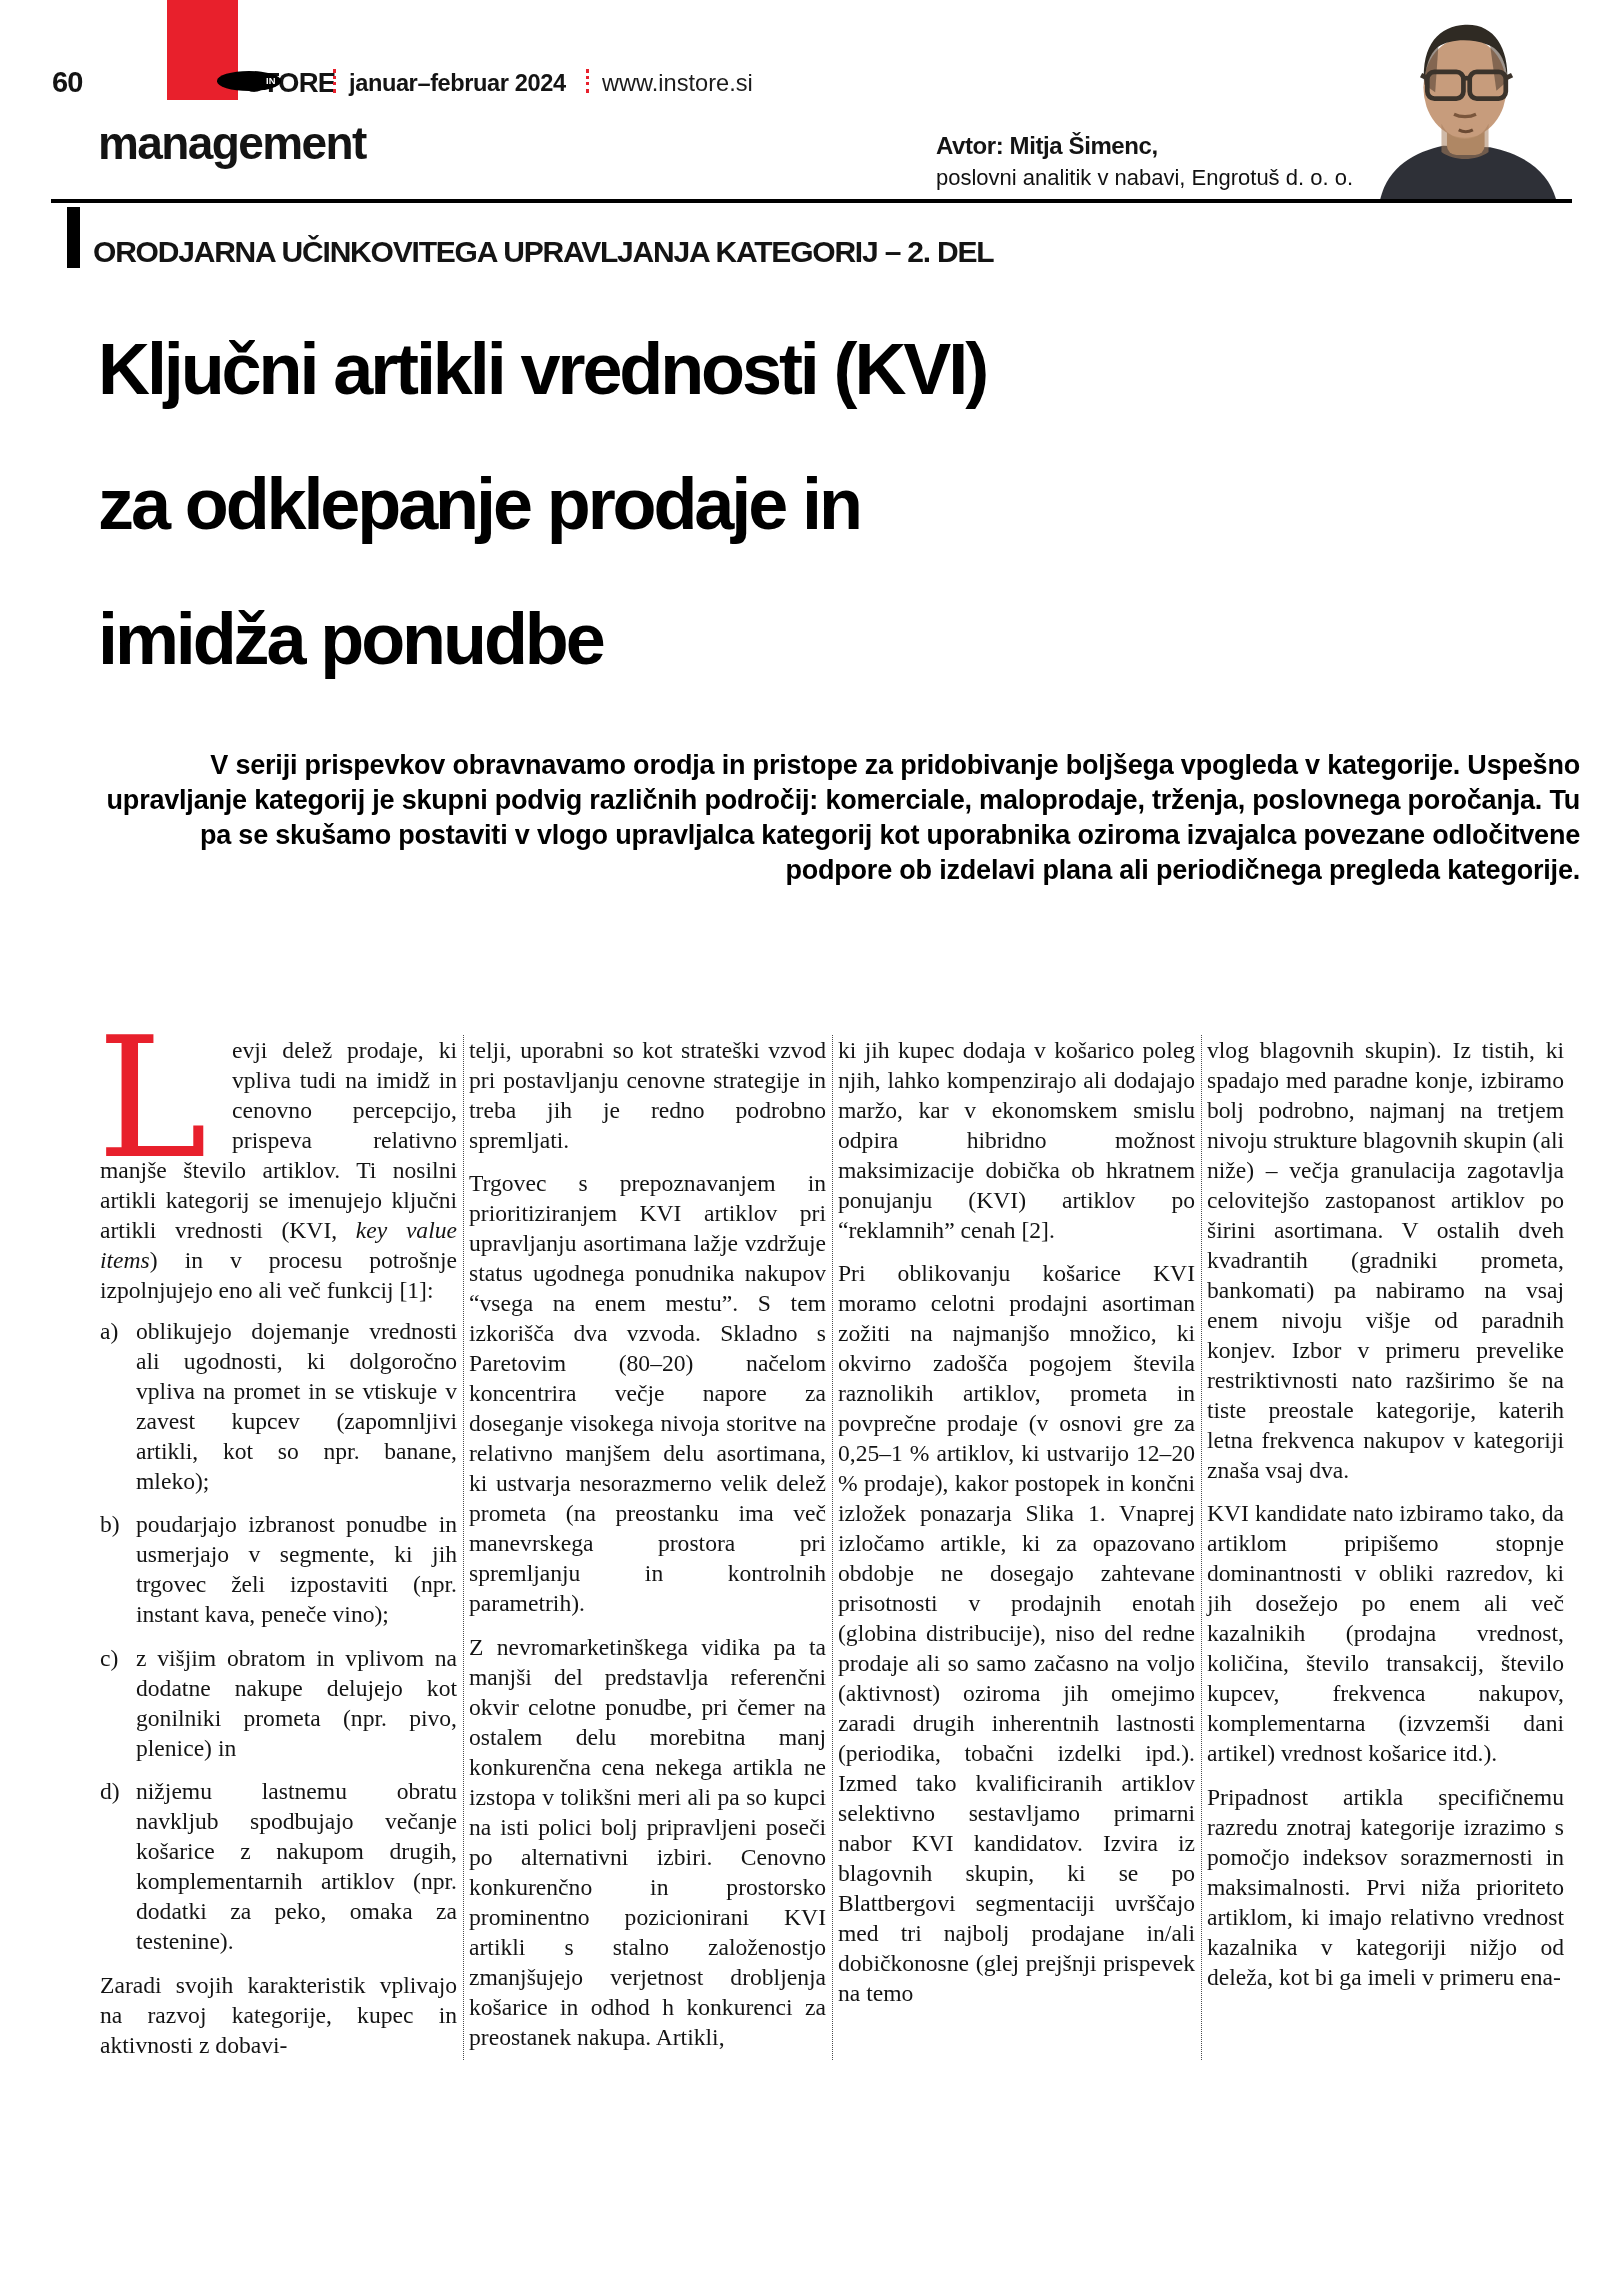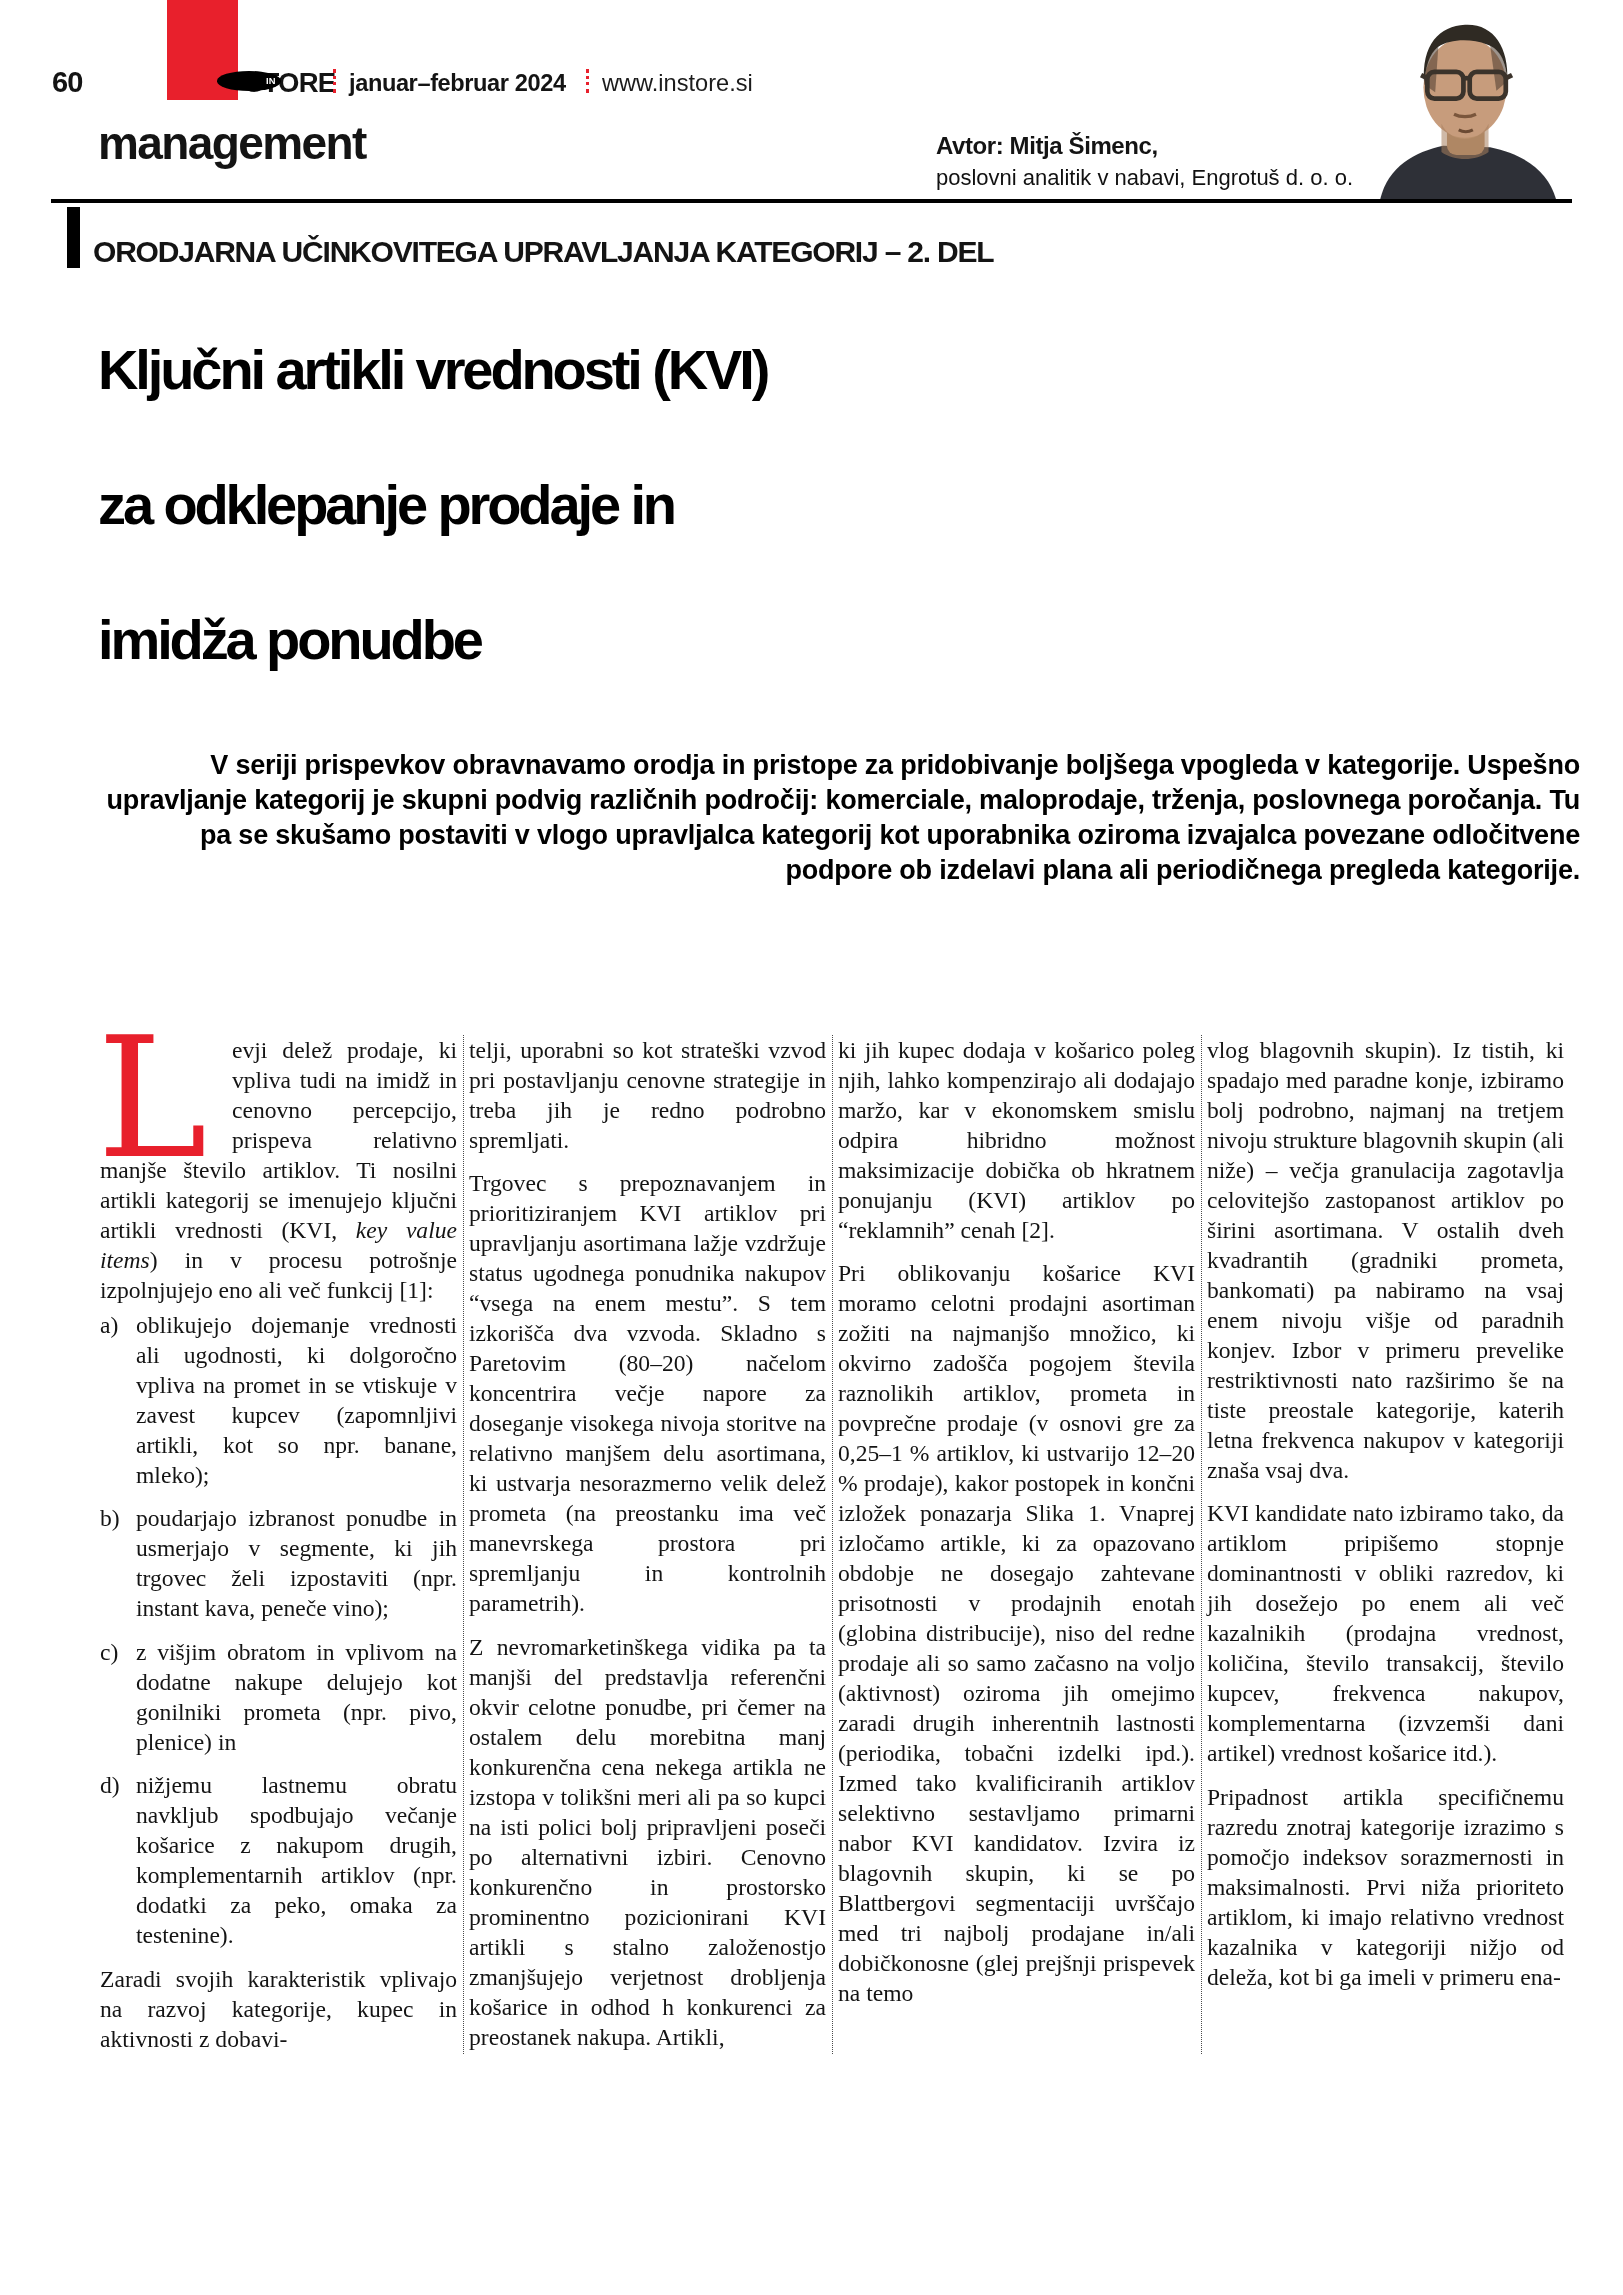--- a/index.html
+++ b/index.html
@@ -30,33 +30,33 @@
   .author-role{font-size:22px;margin-top:4.7px;color:#111;}
   .header-rule{position:absolute;left:51px;top:199px;width:1521px;height:3.9px;background:#000;}
   .photo{position:absolute;left:1366px;top:6.3px;width:198px;height:193px;z-index:3;}
 
   
   .kicker-bar{position:absolute;left:67px;top:207px;width:13.4px;height:61px;background:#000;}
   .kicker{position:absolute;left:93px;top:235px;font-weight:bold;font-size:30px;letter-spacing:-1.2px;white-space:nowrap;}
 
   
   .headline{position:absolute;left:98px;top:302px;width:1484px;font-weight:bold;
-    font-size:56px;line-height:135px;letter-spacing:-3.1px;color:#000;}
+    font-size:72px;line-height:135px;letter-spacing:-3.1px;color:#000;}
 
   
   .intro{position:absolute;left:100px;top:748px;width:1480px;font-weight:bold;
     font-size:27px;line-height:35px;letter-spacing:-0.2px;color:#000;text-align:right;}
 
   
   .columns{position:absolute;left:100px;top:1035px;width:1472px;display:flex;align-items:stretch;}
   .col{flex:0 0 357px;width:357px;font-size:23.6px;line-height:30px;text-align:justify;position:relative;}
   .col + .col{border-left:1.6px dotted #4a4a4a;margin-left:5.5px;padding-left:5.5px;}
   .para + .para{margin-top:13.4px;}
   .item + .item{margin-top:13.4px;}
-  .item{padding-left:36px;text-indent:-36px;margin-top:5px;}
+  .item{padding-left:36px;text-indent:-36px;margin-top:11px;}
   .marker{display:inline-block;width:36px;text-indent:0;}
   .dropcap-spacer{float:left;width:132px;height:118px;}
   .dropcap{
     position:absolute;left:-3.1px;top:-19px;color:#e8202c;
     font-size:166px;line-height:166px;font-family:"DejaVu Serif","Liberation Serif",serif;
   }
   i{font-style:italic;}
 </style>
 </head>
 <body>

